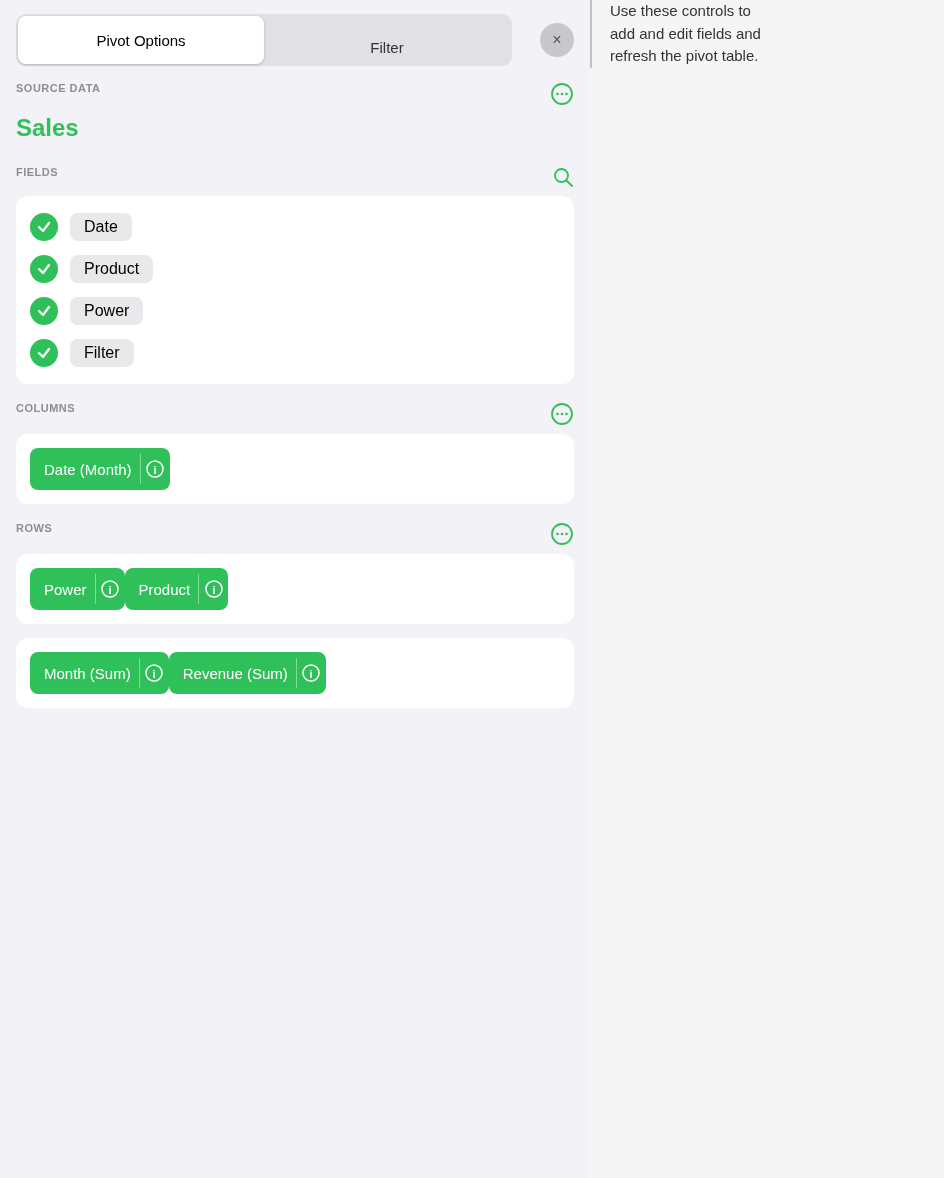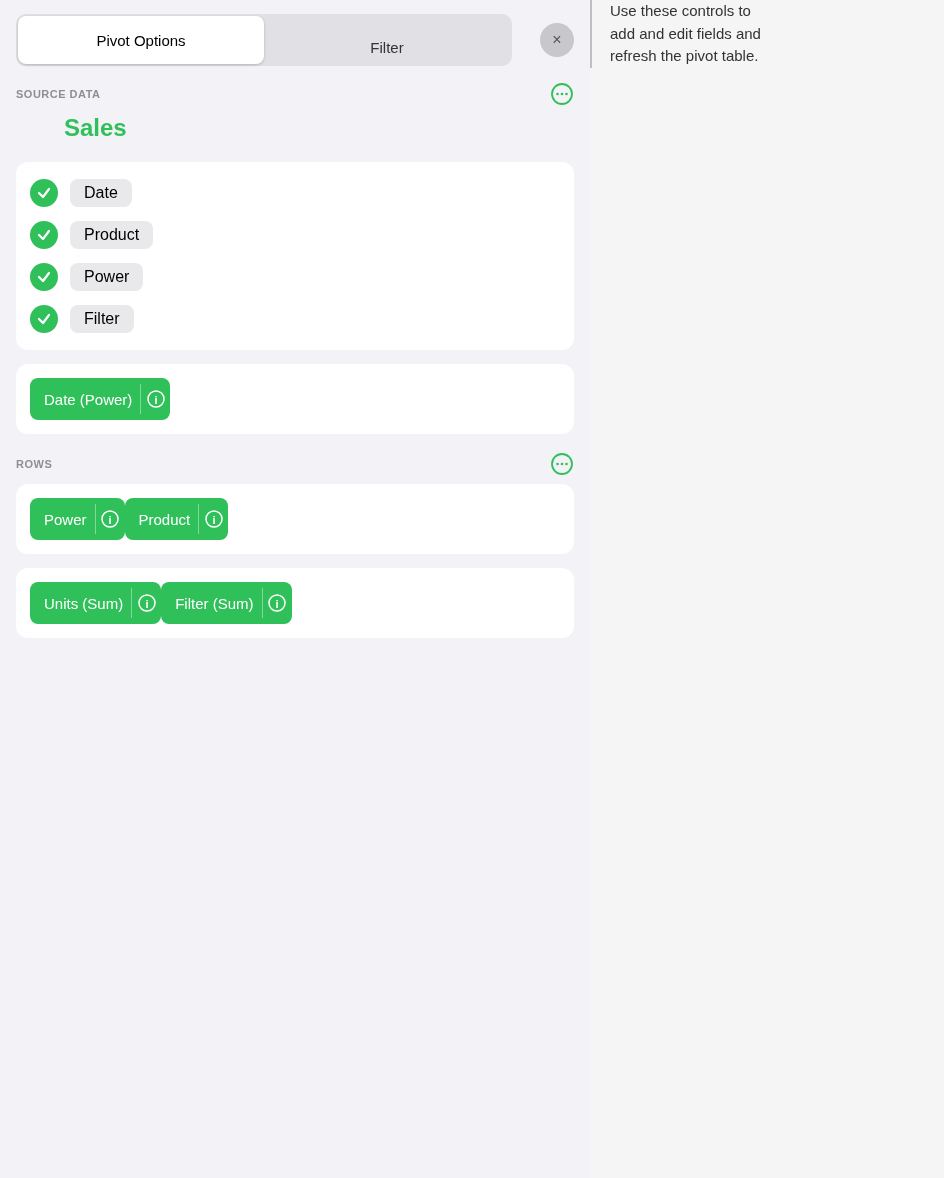--- a/index.html
+++ b/index.html
@@ -91,21 +91,21 @@
     }
 
     
     .section {
       margin: 0 16px 14px 16px;
     }
 
     .section-header {
       display: flex;
       flex-direction: row;
-      align-items: center;
+      align-items: flex-start;
       justify-content: space-between;
       padding: 4px 0 8px 0;
     }
 
     .section-label {
       font-size: 11px;
       font-weight: 600;
       color: #8e8e93;
       letter-spacing: 0.5px;
       text-transform: uppercase;
@@ -121,21 +121,20 @@
       align-items: center;
       justify-content: center;
       padding: 0;
     }
 
     .source-name {
       font-size: 24px;
       font-weight: 600;
       color: #30c05a;
       padding: 0 0 6px 0;
-      margin-left: 48px;
     }
 
     
     .fields-box {
       background: #ffffff;
       border-radius: 12px;
       padding: 10px 14px;
     }
 
     .field-row {
@@ -256,20 +255,29 @@
             <circle cx="7.5" cy="12" r="1.3" fill="#30c05a"></circle>
             <circle cx="12" cy="12" r="1.3" fill="#30c05a"></circle>
             <circle cx="16.5" cy="12" r="1.3" fill="#30c05a"></circle>
           </svg>
         </button>
       </div>
       <div class="source-name">Sales</div>
     </div>
 
     <div class="section">
+      <div class="section-header">
+        <span class="section-label">FIELDS</span>
+        <button class="section-icon-btn">
+          <svg width="22" height="22" viewBox="0 0 22 22" fill="none" xmlns="http://www.w3.org/2000/svg">
+            <circle cx="9.5" cy="9.5" r="6.5" stroke="#30c05a" stroke-width="1.8"></circle>
+            <line x1="14.5" y1="14.5" x2="20" y2="20" stroke="#30c05a" stroke-width="1.8" stroke-linecap="round"></line>
+          </svg>
+        </button>
+      </div>
       <div class="fields-box">
 
         <div id="fields-list">
             <div class="field-row">
       <div class="field-check">
                 <svg width="14" height="14" viewBox="0 0 14 14" fill="none" xmlns="http://www.w3.org/2000/svg">
       <polyline points="2,7 6,11 12,3" stroke="white" stroke-width="2.2" stroke-linecap="round" stroke-linejoin="round" fill="none"></polyline>
     </svg>
               </div>
       <span class="field-tag">Date</span>
@@ -296,23 +304,34 @@
       <polyline points="2,7 6,11 12,3" stroke="white" stroke-width="2.2" stroke-linecap="round" stroke-linejoin="round" fill="none"></polyline>
     </svg>
               </div>
       <span class="field-tag">Filter</span>
     </div>
           </div>
       </div>
     </div>
 
     <div class="section">
+      <div class="section-header">
+        <span class="section-label">COLUMNS</span>
+        <button class="section-icon-btn">
+          <svg width="24" height="24" viewBox="0 0 24 24" fill="none" xmlns="http://www.w3.org/2000/svg">
+            <circle cx="12" cy="12" r="10" stroke="#30c05a" stroke-width="1.8"></circle>
+            <circle cx="7.5" cy="12" r="1.3" fill="#30c05a"></circle>
+            <circle cx="12" cy="12" r="1.3" fill="#30c05a"></circle>
+            <circle cx="16.5" cy="12" r="1.3" fill="#30c05a"></circle>
+          </svg>
+        </button>
+      </div>
       <div class="zone-box">
         <div id="columns-list"><div class="green-tag">
-              <span>Date (Power)</span>
+              <span>Date (Month)</span>
       <span class="info-btn">
                 <svg width="18" height="18" viewBox="0 0 18 18" fill="none" xmlns="http://www.w3.org/2000/svg">
       <circle cx="9" cy="9" r="8" stroke="white" stroke-width="1.5"></circle>
       <text x="9" y="13.5" text-anchor="middle" font-size="11" fill="white" font-family="-apple-system,sans-serif" font-weight="600">i</text>
     </svg>
               </span>
             </div></div>
       </div>
     </div>
 
@@ -345,29 +364,29 @@
       <text x="9" y="13.5" text-anchor="middle" font-size="11" fill="white" font-family="-apple-system,sans-serif" font-weight="600">i</text>
     </svg>
               </span>
             </div></div>
       </div>
     </div>
 
     <div class="section">
       <div class="zone-box">
         <div id="values-list"><div class="green-tag">
-              <span>Units (Sum)</span>
+              <span>Month (Sum)</span>
       <span class="info-btn">
                 <svg width="18" height="18" viewBox="0 0 18 18" fill="none" xmlns="http://www.w3.org/2000/svg">
       <circle cx="9" cy="9" r="8" stroke="white" stroke-width="1.5"></circle>
       <text x="9" y="13.5" text-anchor="middle" font-size="11" fill="white" font-family="-apple-system,sans-serif" font-weight="600">i</text>
     </svg>
               </span>
             </div><div class="green-tag">
-              <span>Filter (Sum)</span>
+              <span>Revenue (Sum)</span>
       <span class="info-btn">
                 <svg width="18" height="18" viewBox="0 0 18 18" fill="none" xmlns="http://www.w3.org/2000/svg">
       <circle cx="9" cy="9" r="8" stroke="white" stroke-width="1.5"></circle>
       <text x="9" y="13.5" text-anchor="middle" font-size="11" fill="white" font-family="-apple-system,sans-serif" font-weight="600">i</text>
     </svg>
               </span>
             </div></div>
       </div>
     </div>
 

